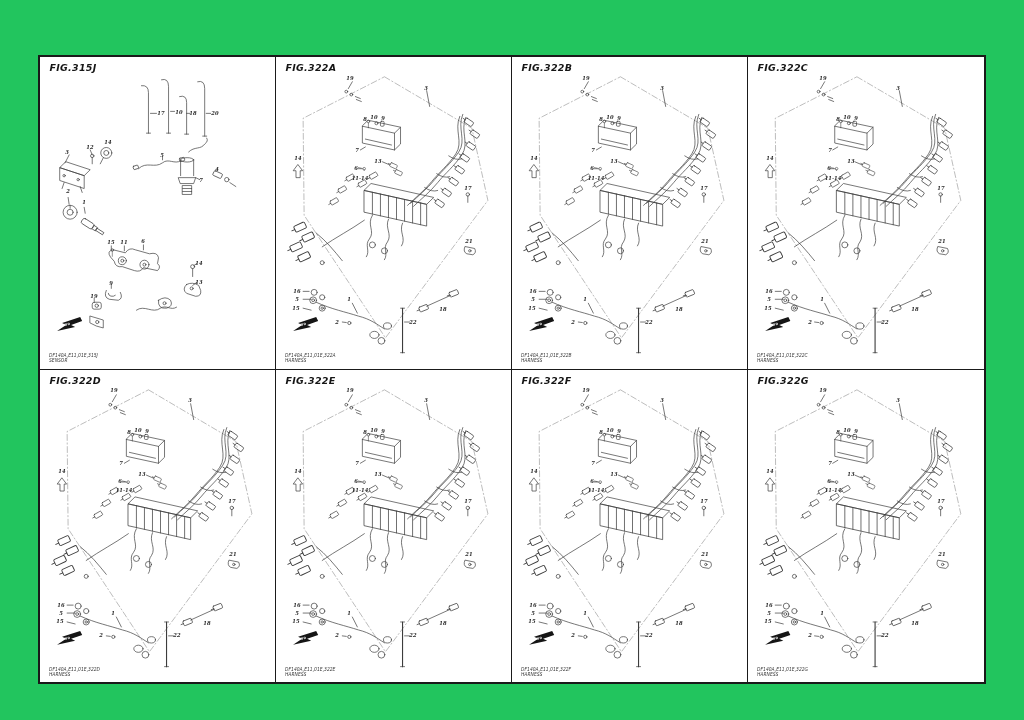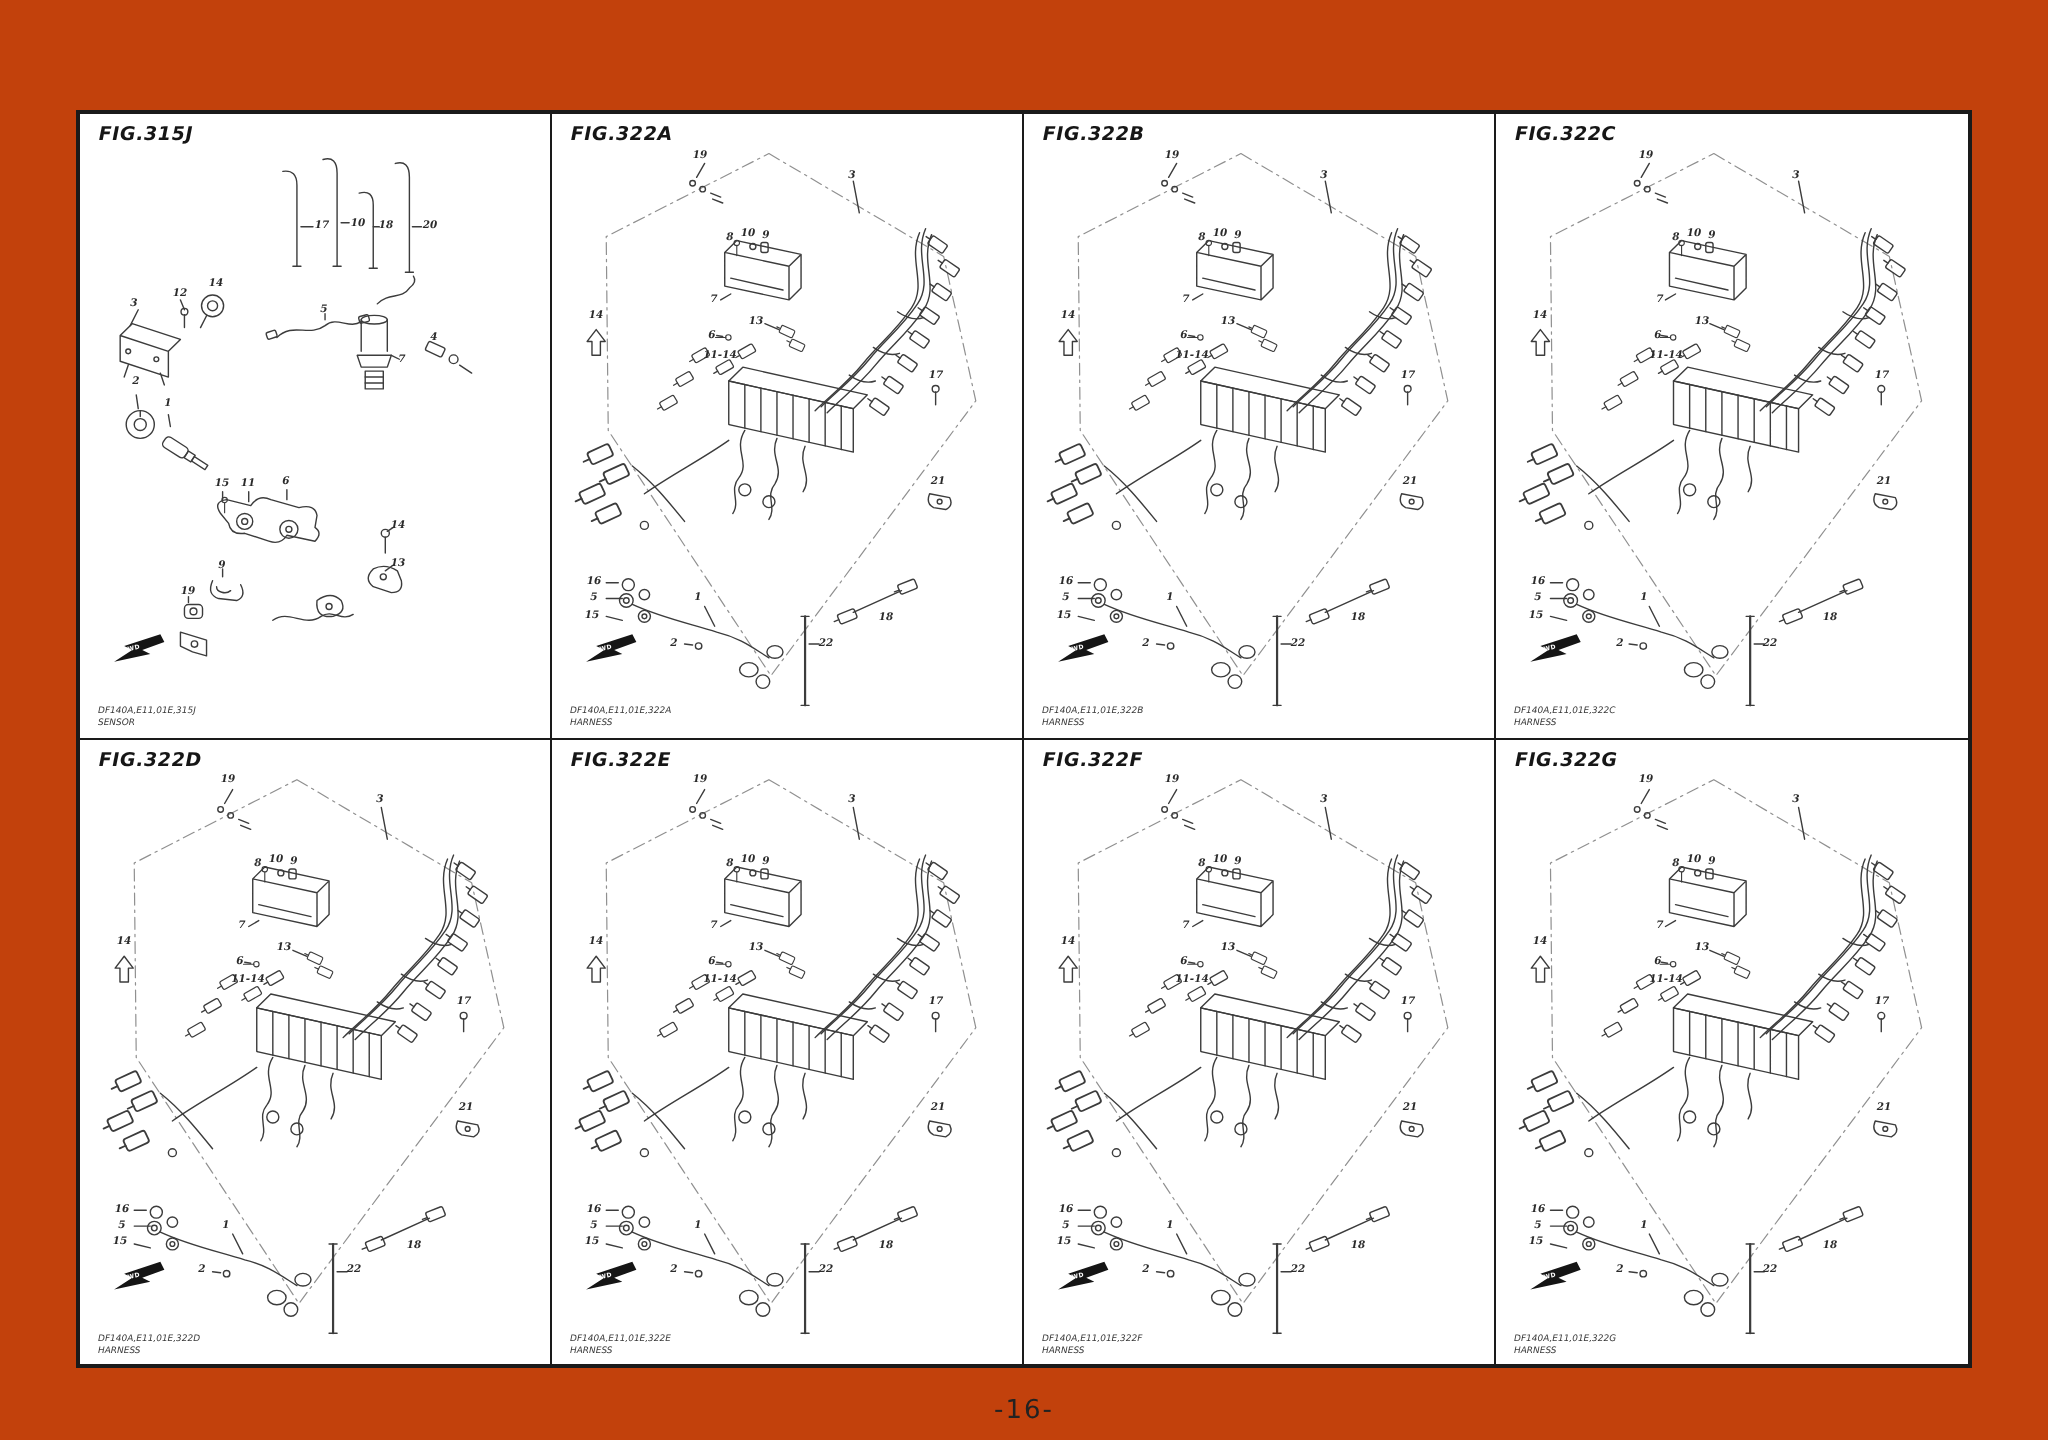--- a/index.html
+++ b/index.html
@@ -1,16 +1,16 @@
 <!DOCTYPE html>
 <html><head>
 <meta charset="utf-8">
 <style>
   html,body{margin:0;padding:0;background:#e8e8e8;}
-  .sheet{position:relative;width:1024px;height:720px;background:#c2410c;font-family:"DejaVu Sans",sans-serif;overflow:hidden;}
+  .sheet{position:relative;width:1024px;height:720px;background:#22c55e;font-family:"DejaVu Sans",sans-serif;overflow:hidden;}
   .grid{position:absolute;left:38px;top:55px;width:948px;height:629px;
         border:2px solid #1a1a1a;box-sizing:border-box;
         display:grid;grid-template-columns:repeat(4,1fr);grid-template-rows:repeat(2,1fr);}
   .panel{position:relative;overflow:hidden;box-sizing:border-box;
          border-right:1.5px solid #1a1a1a;border-bottom:1.5px solid #1a1a1a;background:#fff;}
   .panel:nth-child(4n){border-right:none;}
   .panel:nth-child(n+5){border-bottom:none;}
   svg.draw{position:absolute;left:0;top:0;width:100%;height:100%;}
   .p-title{position:absolute;left:4%;top:1.6%;font-style:italic;font-weight:600;
            font-size:9.5px;letter-spacing:.3px;color:#161616;white-space:nowrap;}
@@ -476,14 +476,13 @@
         </div>
     <span class="p-title">FIG.322G</span>
     <span class="fwd-text">FWD</span>
     <div class="cap">
       <span class="cap1">DF140A,E11,01E,322G</span><br>
       <span class="cap2">HARNESS</span>
     </div>
   </section>
 </div>
 
-  <div class="pagenum">-16-</div>
 </div>
 
 </body></html>

